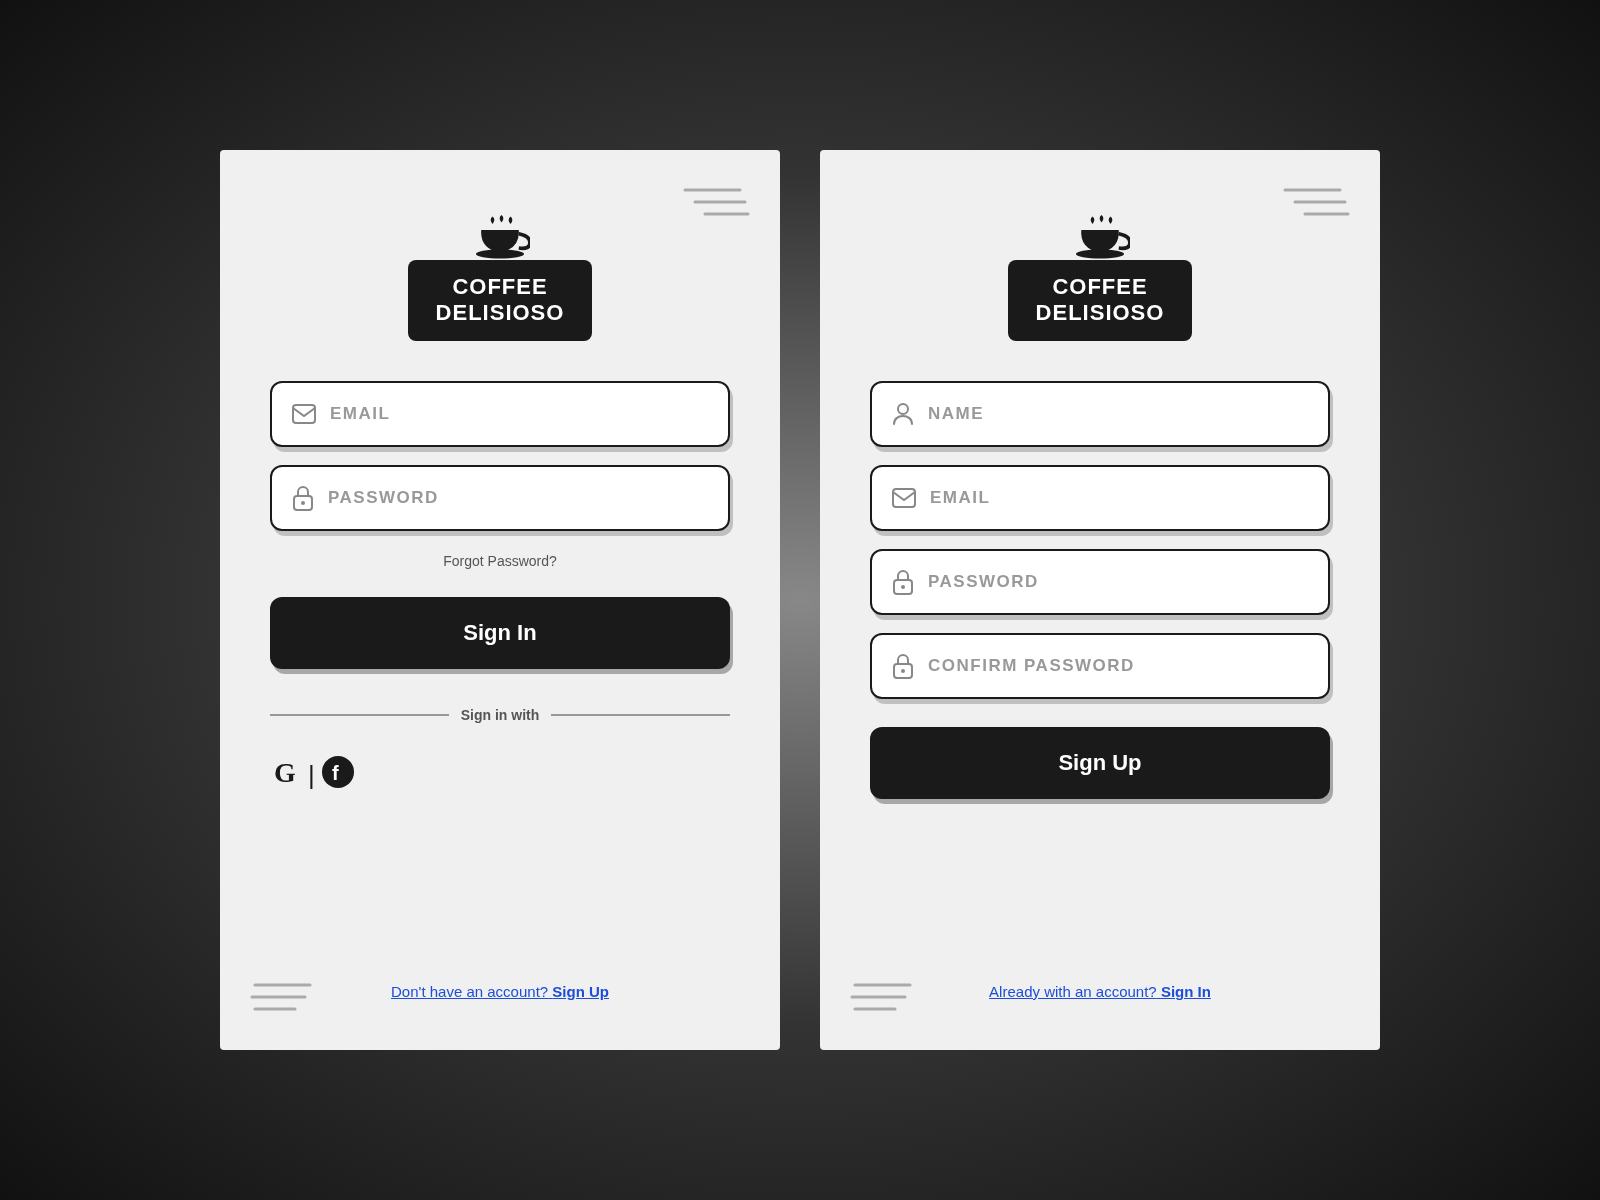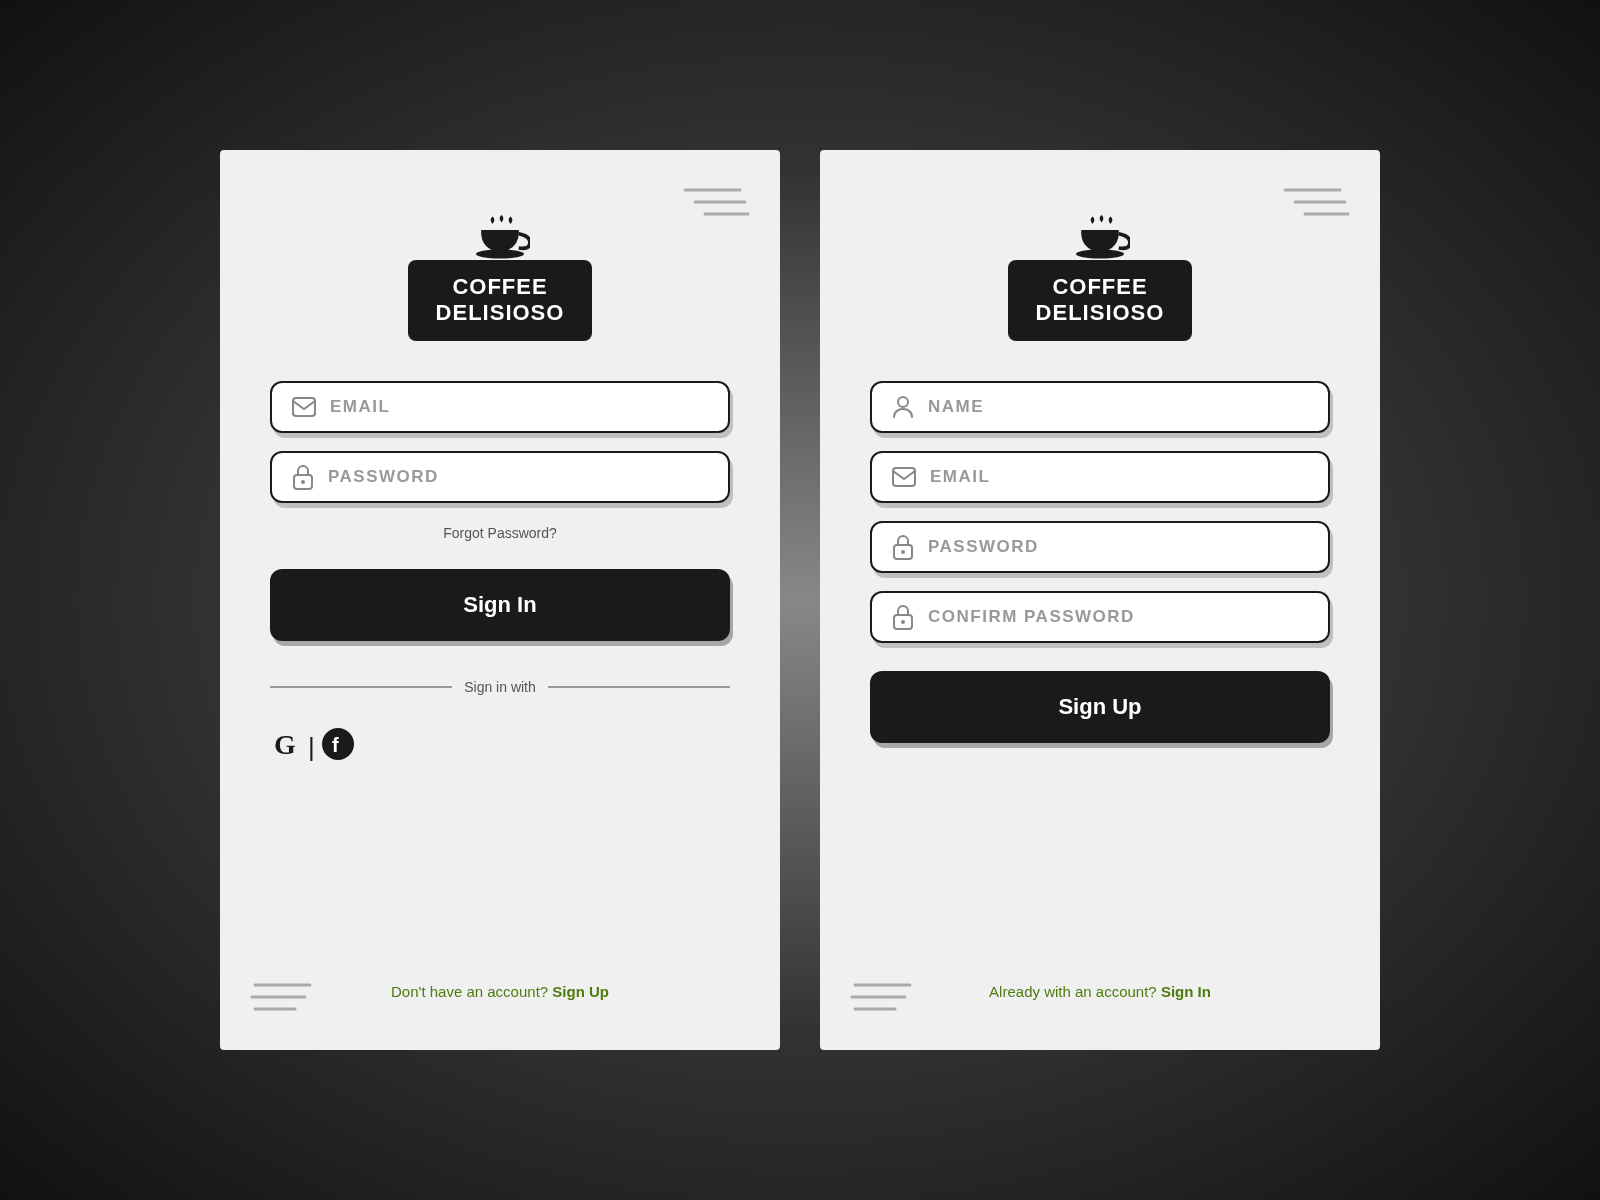--- a/index.html
+++ b/index.html
@@ -97,21 +97,21 @@
       gap: 18px;
     }
 
     .input-wrapper {
       background: white;
       border: 2px solid #1a1a1a;
       border-radius: 12px;
       display: flex;
       align-items: center;
       padding: 0 20px;
-      height: 52px;
+      height: 66px;
       box-shadow: 3px 5px 0px rgba(0,0,0,0.2);
       width: 100%;
     }
 
     .input-icon {
       color: #888;
       margin-right: 14px;
       flex-shrink: 0;
       display: flex;
       align-items: center;
@@ -157,20 +157,21 @@
       box-shadow: 3px 5px 0px rgba(0,0,0,0.3);
     }
 
     
     .divider-row {
       display: flex;
       align-items: center;
       gap: 12px;
       width: 100%;
       margin-top: 20px;
+      font-weight: bold;
     }
 
     .divider-line {
       flex: 1;
       height: 1.5px;
       background: #999;
     }
 
     .divider-text {
       font-size: 14px;
@@ -197,21 +198,22 @@
       color: #1a1a1a;
       font-weight: 300;
       margin: 0 2px;
     }
 
     
     .bottom-link {
       margin-top: auto;
       padding-top: 40px;
       font-size: 15px;
-      color: #4d7c0f;
+      color: #1d4ed8;
+      text-decoration: underline;
       cursor: pointer;
     }
 
     .bottom-link strong {
       font-weight: 900;
     }
   </style>
 </head>
 <body>
 

